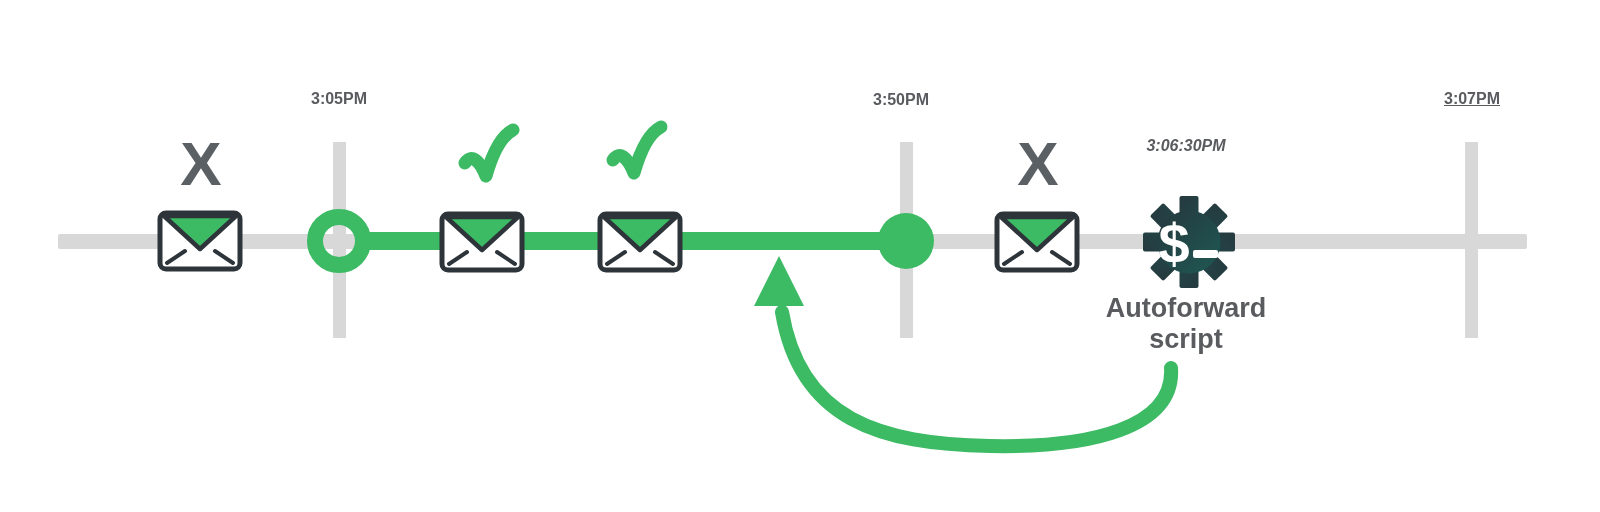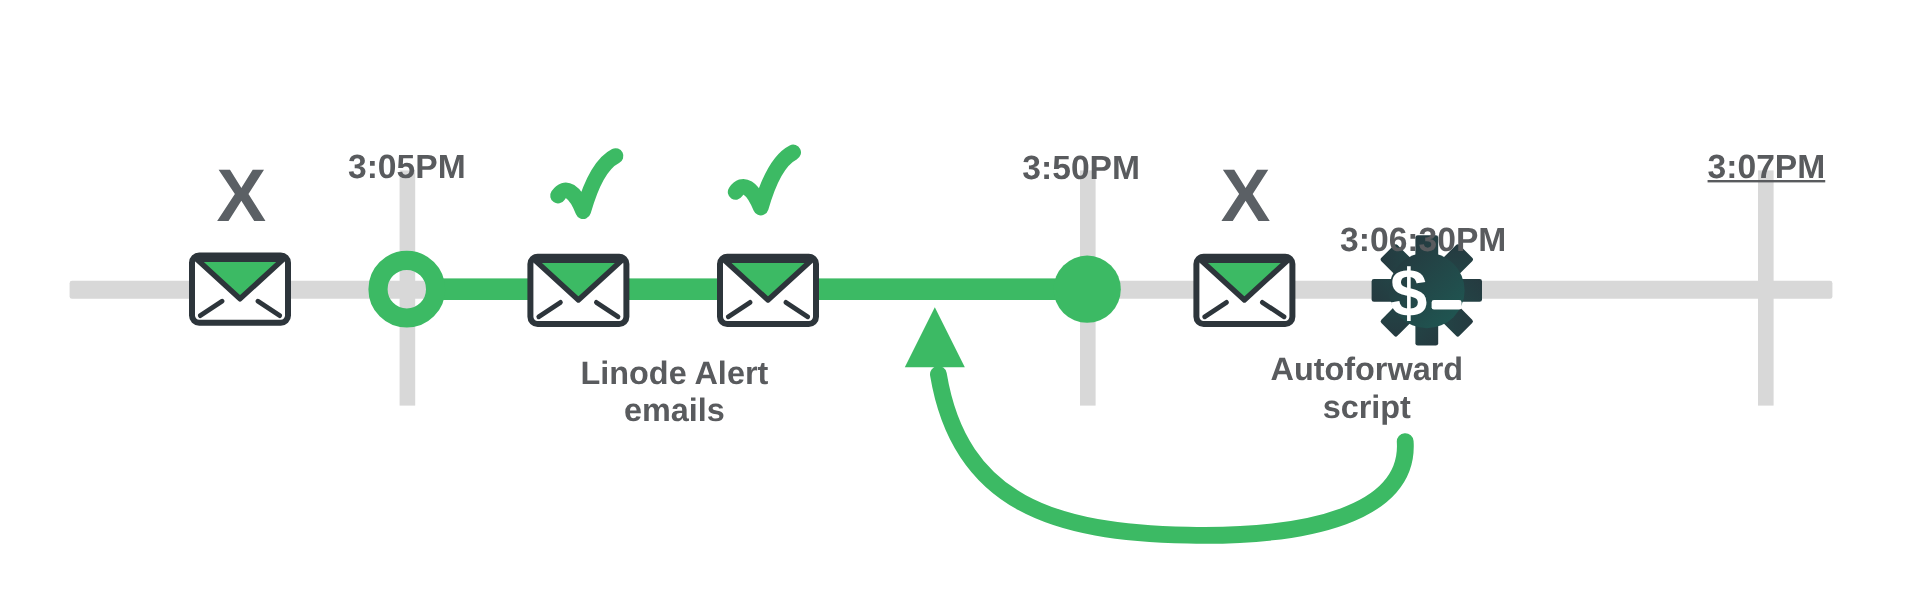--- a/index.html
+++ b/index.html
@@ -23,21 +23,21 @@
   .green-stroke{stroke:var(--green,#3CBA64);fill:none;}
   .env-body{fill:var(--white,#fff);stroke:var(--outline-dark,#2D353B);stroke-width:5;}
   .env-flap{fill:var(--green,#3CBA64);stroke:var(--outline-dark,#2D353B);stroke-width:4.5;stroke-linejoin:round;}
   .env-fold{stroke:var(--outline-dark,#2D353B);stroke-width:4;stroke-linecap:round;fill:none;}
   .check{stroke:var(--green,#3CBA64);stroke-width:13;stroke-linecap:round;stroke-linejoin:round;fill:none;}
   .arrow-stem{stroke:var(--green,#3CBA64);stroke-width:14;stroke-linecap:round;fill:none;}
   .gear-text{fill:#fff;font-family:"Liberation Sans",sans-serif;font-weight:700;font-size:56px;}
 
   .label{position:absolute;transform:translateX(-50%);white-space:nowrap;
          color:var(--text-gray,#595B5E);font-weight:700;text-align:center;}
-  .time-label{font-size:28px;line-height:28px;margin-top:40px;}
+  .time-label{font-size:16px;line-height:28px;}
   .caption{font-size:27px;line-height:31px;}
   .x-mark{position:absolute;transform:translateX(-50%);color:var(--x-gray,#5B6065);
           font-weight:700;font-size:62px;line-height:62px;}
 </style>
 </head>
 <body>
 
 <div class="stage">
 
   <svg width="1600" height="512" viewBox="0 0 1600 512">
@@ -94,24 +94,20 @@
       <polygon class="green-fill" points="779,256 754,306 804,306"></polygon>
     </g>
   </svg>
 
   <div class="x-mark" style="left:201px;top:133px;">X</div>
   <div class="x-mark" style="left:1038px;top:133px;">X</div>
 
   <div class="label time-label" style="left:339px;top:85px;">3:05PM</div>
   <div class="label time-label" style="left:901px;top:86px;">3:50PM</div>
   <div class="label time-label" style="left:1472px;top:85px;text-decoration:underline;">3:07PM</div>
-  <div class="label time-label" style="left:1186px;top:146px;">3:06:30PM</div>
+  <div class="label time-label" style="left:1186px;top:132px;font-style:italic;">3:06:30PM</div>
 
-  <div class="label caption" style="left:562px;top:296px;">
-    <span>Linode Alert</span><br>
-    <span>emails</span>
-  </div>
-  <div class="label caption" style="left:1139px;top:293px;">
+  <div class="label caption" style="left:1186px;top:293px;">
     <span>Autoforward</span><br>
     <span>script</span>
   </div>
 
 </div>
 
 </body></html>

